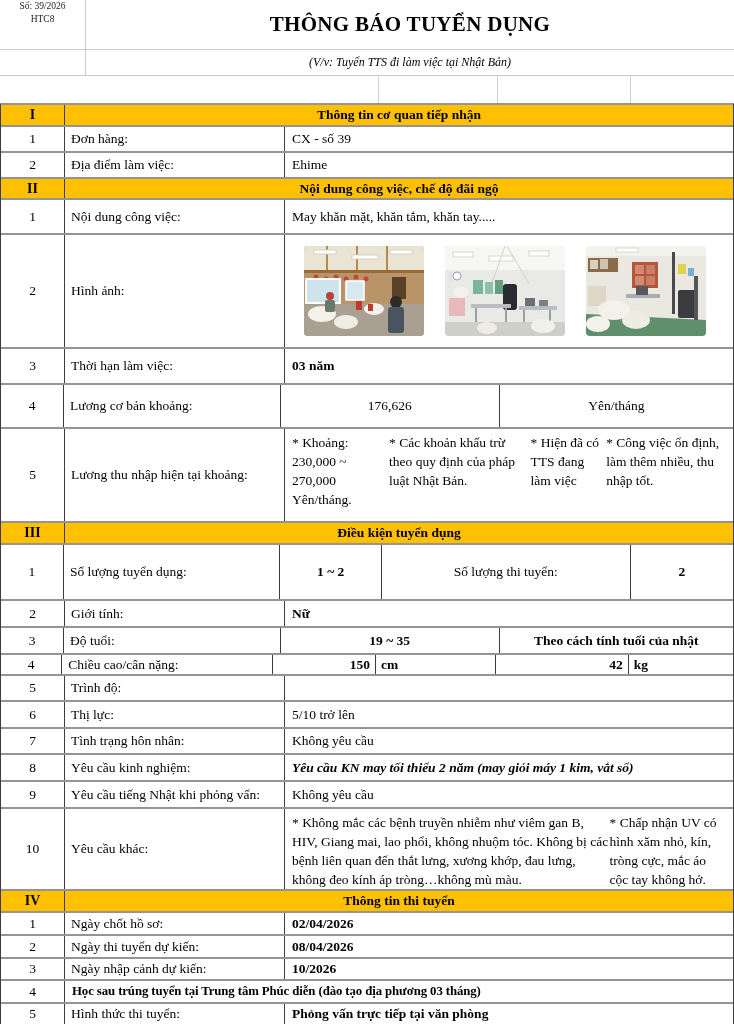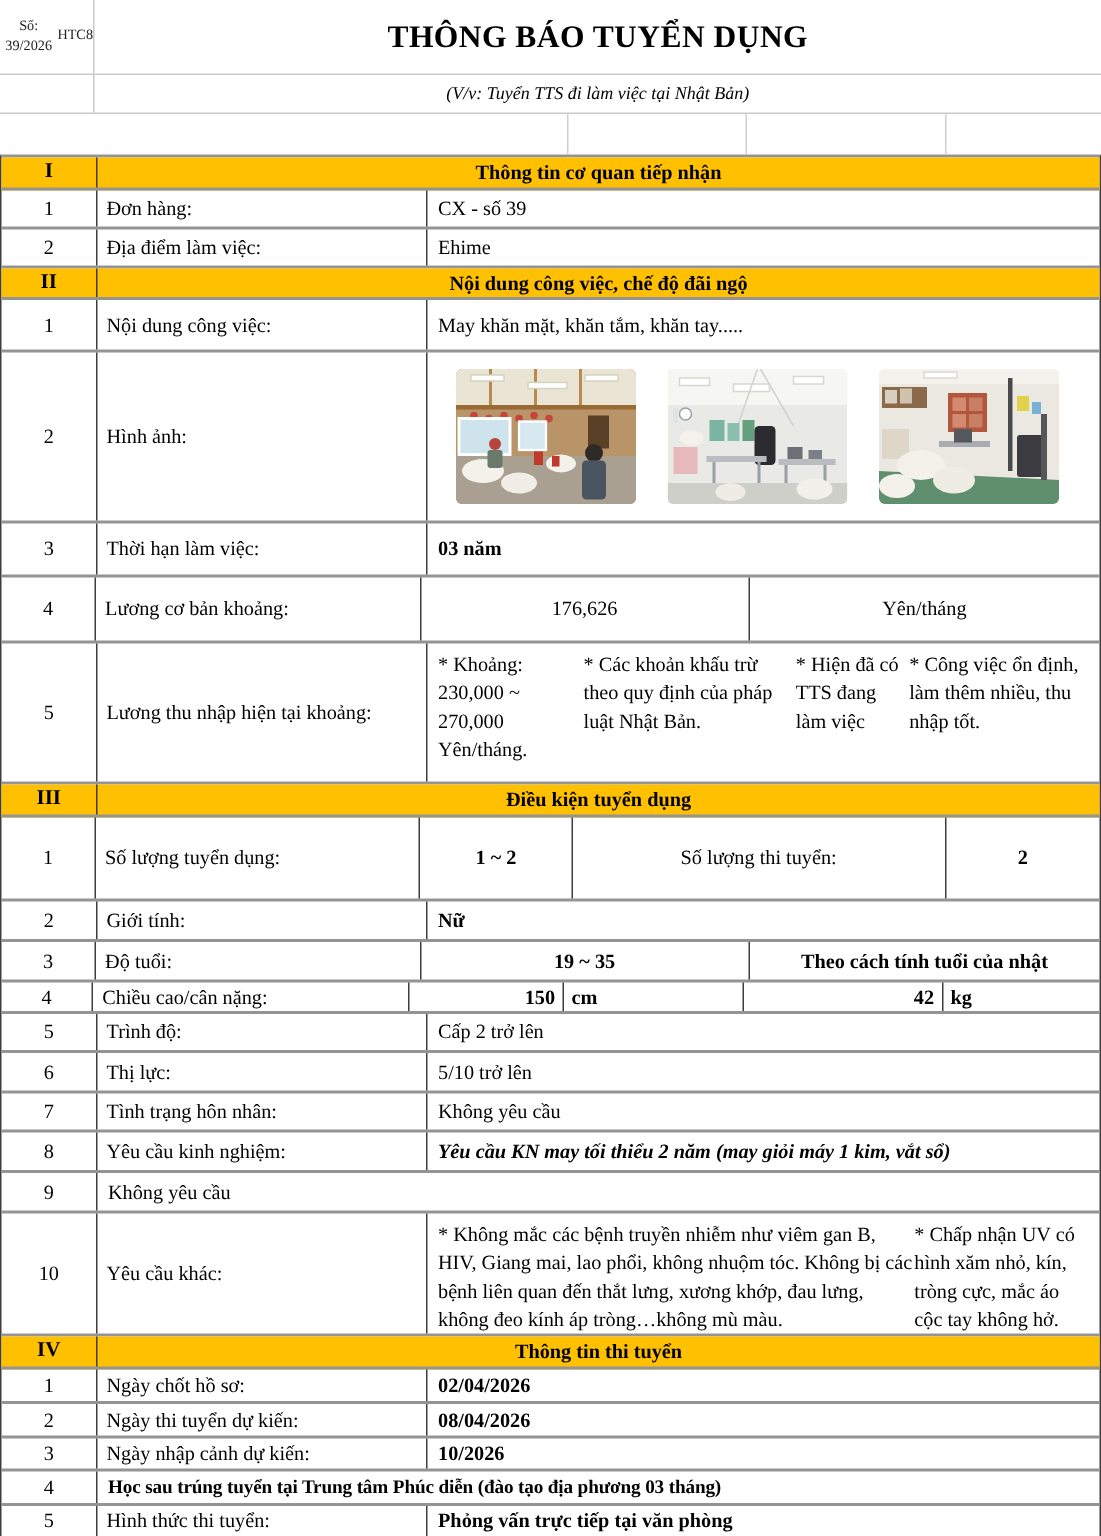--- a/index.html
+++ b/index.html
@@ -2,22 +2,22 @@
 <html><head>
 <meta charset="utf-8">
 <style>
   html,body{margin:0;padding:0;background:#ffffff;}
   body{width:734px;height:1024px;overflow:hidden;color:#000;
        font-family:"Liberation Serif","DejaVu Serif",serif;}
   .doc{width:734px;height:1024px;position:relative;background:#fff;}
 
   
   .hdr-row{display:flex;box-sizing:border-box;border-bottom:1px solid #c9c9c9;}
-  .hdr-refcell{width:63px;box-sizing:border-box;border-right:1px solid #c9c9c9;
-               display:flex;flex-direction:row;align-items:center;
+  .hdr-refcell{width:86px;box-sizing:border-box;border-right:1px solid #c9c9c9;
+               display:flex;flex-direction:column;align-items:center;
                font-size:9.5px;line-height:1.35;text-align:center;color:#222;}
   .hdr-main{flex:1;display:flex;align-items:center;justify-content:center;}
   .doc-title{font-size:21px;font-weight:bold;letter-spacing:.3px;}
   .doc-subtitle{font-size:12px;font-style:italic;}
   .empty-row{display:flex;box-sizing:border-box;}
   .empty-row .eg{box-sizing:border-box;height:100%;}
   .eg2,.eg3,.eg4{border-left:1px solid #cfcfcf;}
 
   
   .tbl{box-sizing:border-box;border-top:2px solid #949494;
@@ -251,21 +251,20 @@
       <div class="c-label">Chiều cao/cân nặng:</div>
       <div class="c-sub rt b brd-r w102">150</div>
       <div class="c-sub b brd-r w119" style="padding-left:5px;">cm</div>
       <div class="c-sub rt b brd-r w133">42</div>
       <div class="c-sub b w104" style="padding-left:5px;">kg</div>
     </div>
 
     <div class="r" style="height:26px;">
       <div class="c-num">5</div>
       <div class="c-label">Trình độ:</div>
-      <div class="c-val">Cấp 2 trở lên</div>
     </div>
 
     <div class="r" style="height:27px;">
       <div class="c-num">6</div>
       <div class="c-label">Thị lực:</div>
       <div class="c-val">5/10 trở lên</div>
     </div>
 
     <div class="r" style="height:26px;">
       <div class="c-num">7</div>
@@ -274,20 +273,21 @@
     </div>
 
     <div class="r" style="height:27px;">
       <div class="c-num">8</div>
       <div class="c-label">Yêu cầu kinh nghiệm:</div>
       <div class="c-val bi">Yêu cầu KN may tối thiểu 2 năm (may giỏi máy 1 kim, vắt sổ)</div>
     </div>
 
     <div class="r" style="height:27px;">
       <div class="c-num">9</div>
+      <div class="c-label">Yêu cầu tiếng Nhật khi phỏng vấn:</div>
       <div class="c-val">Không yêu cầu</div>
     </div>
 
     <div class="r" style="height:82px;">
       <div class="c-num">10</div>
       <div class="c-label">Yêu cầu khác:</div>
       <div class="c-val-block">
         <div>* Không mắc các bệnh truyền nhiễm như viêm gan B, HIV, Giang mai, lao phổi, không nhuộm tóc. Không bị các bệnh liên quan đến thắt lưng, xương khớp, đau lưng, không đeo kính áp tròng…không mù màu.</div>
         <div>* Chấp nhận UV có hình xăm nhỏ, kín, tròng cực, mắc áo cộc tay không hở.</div>
       </div>

